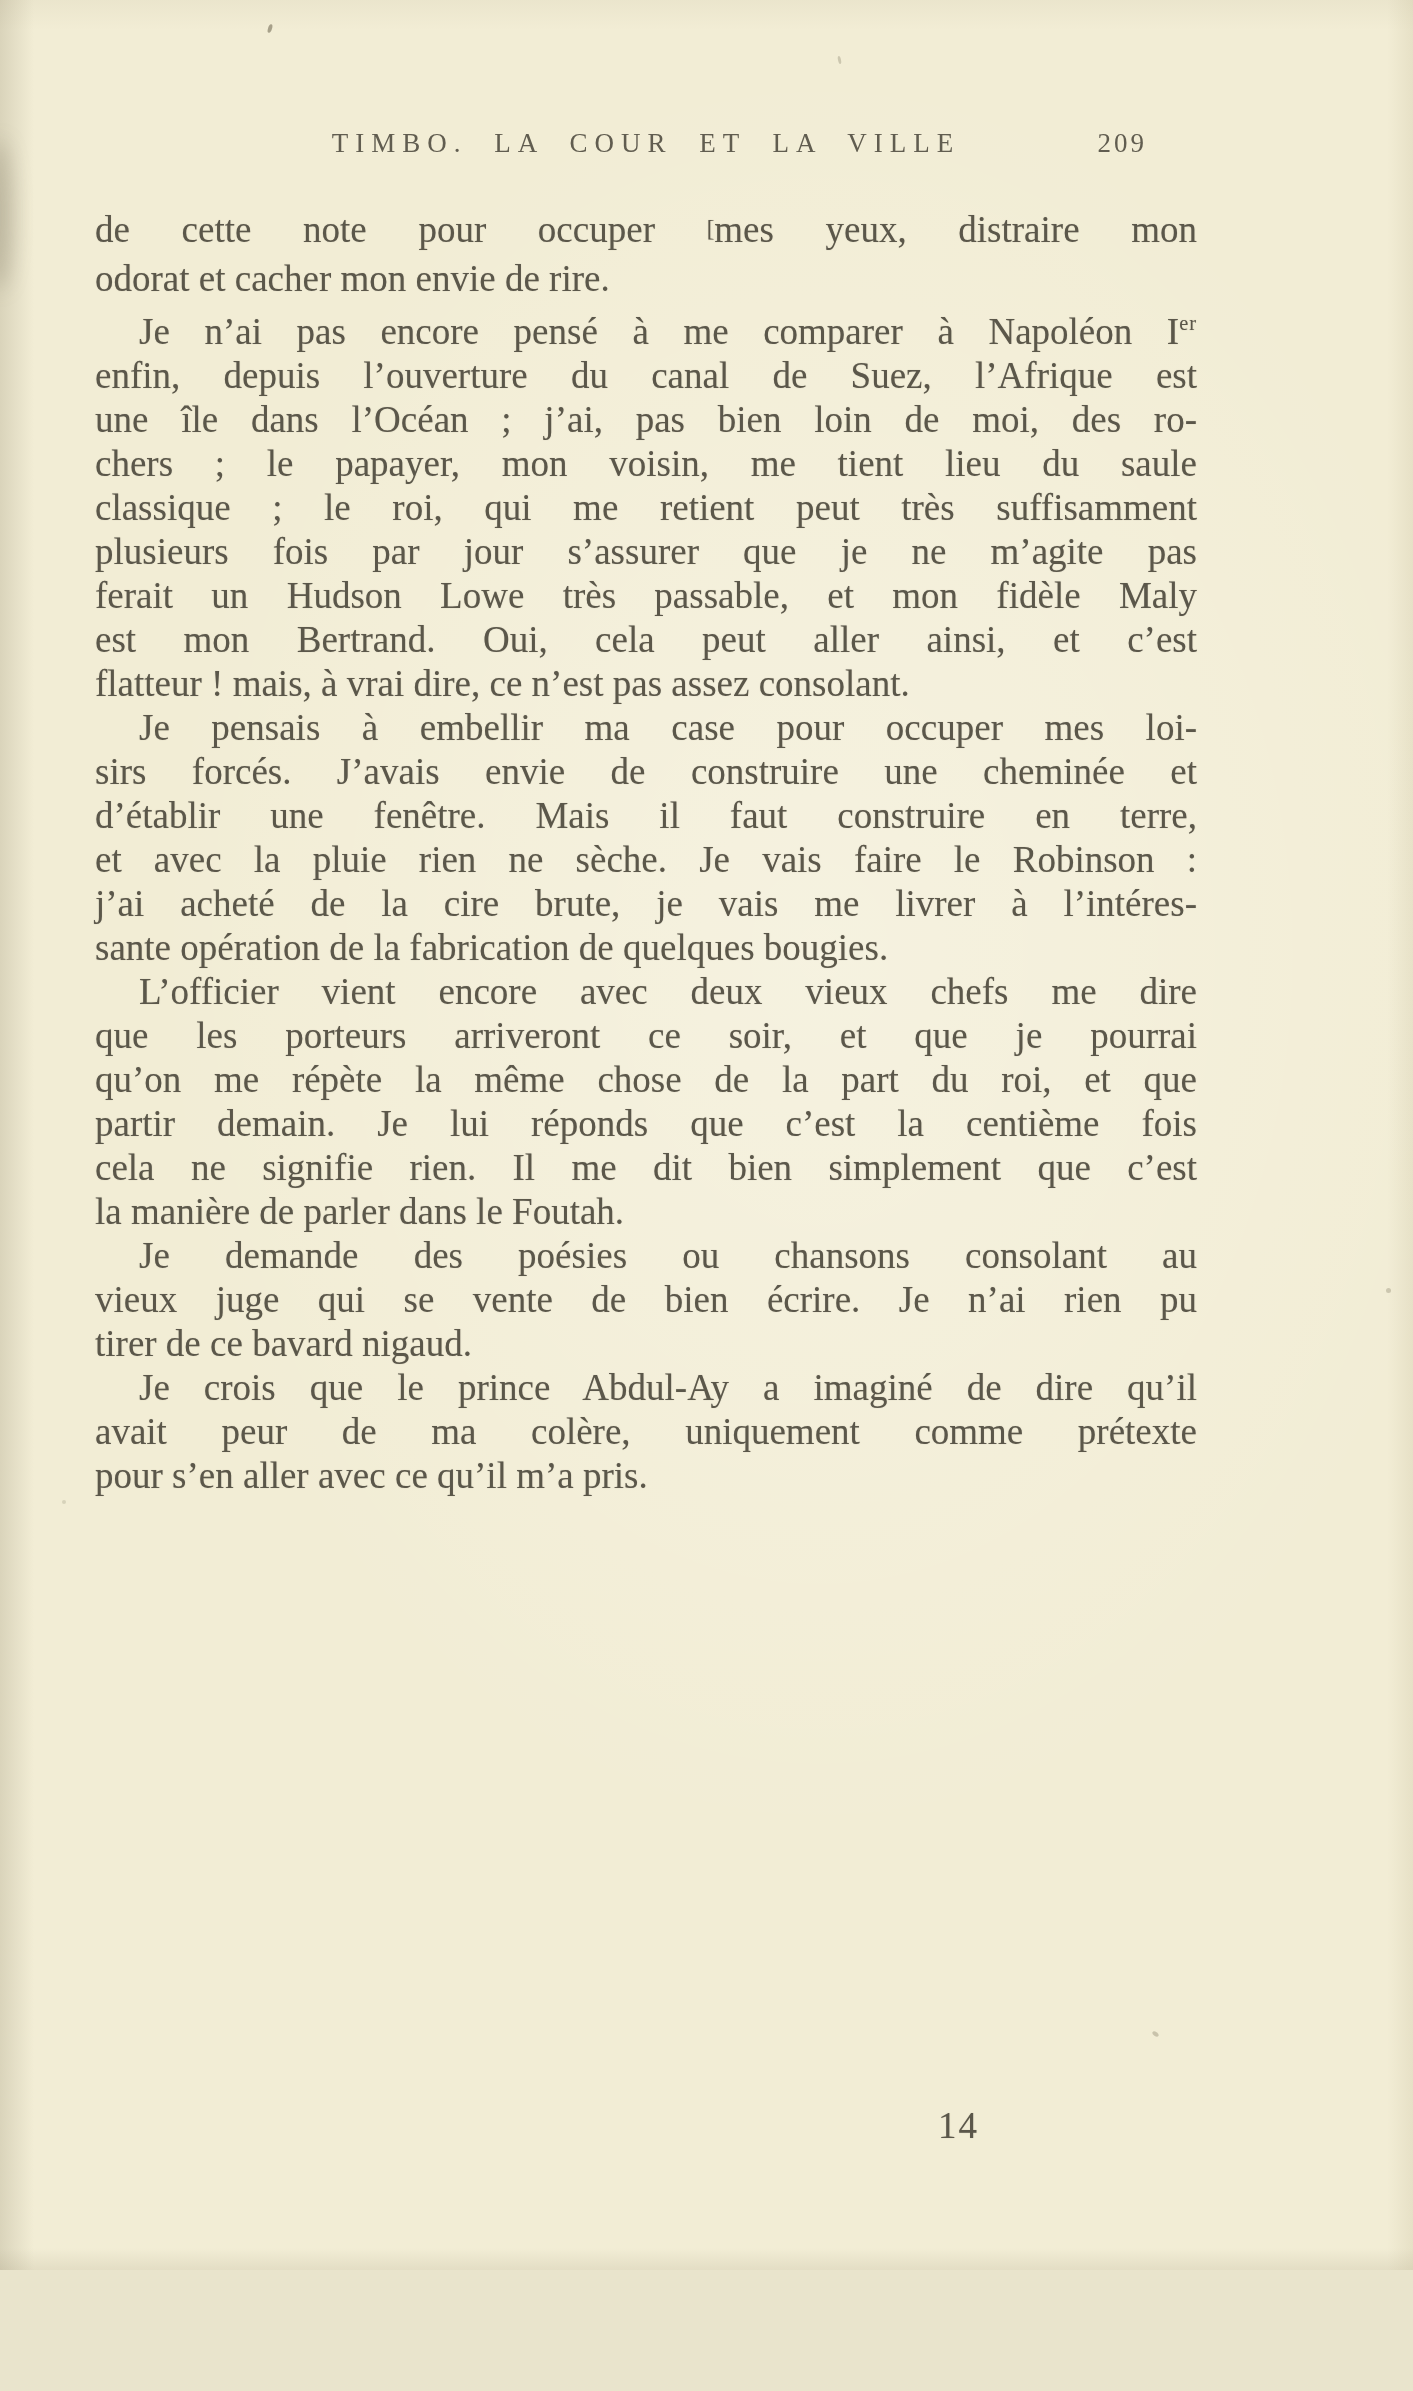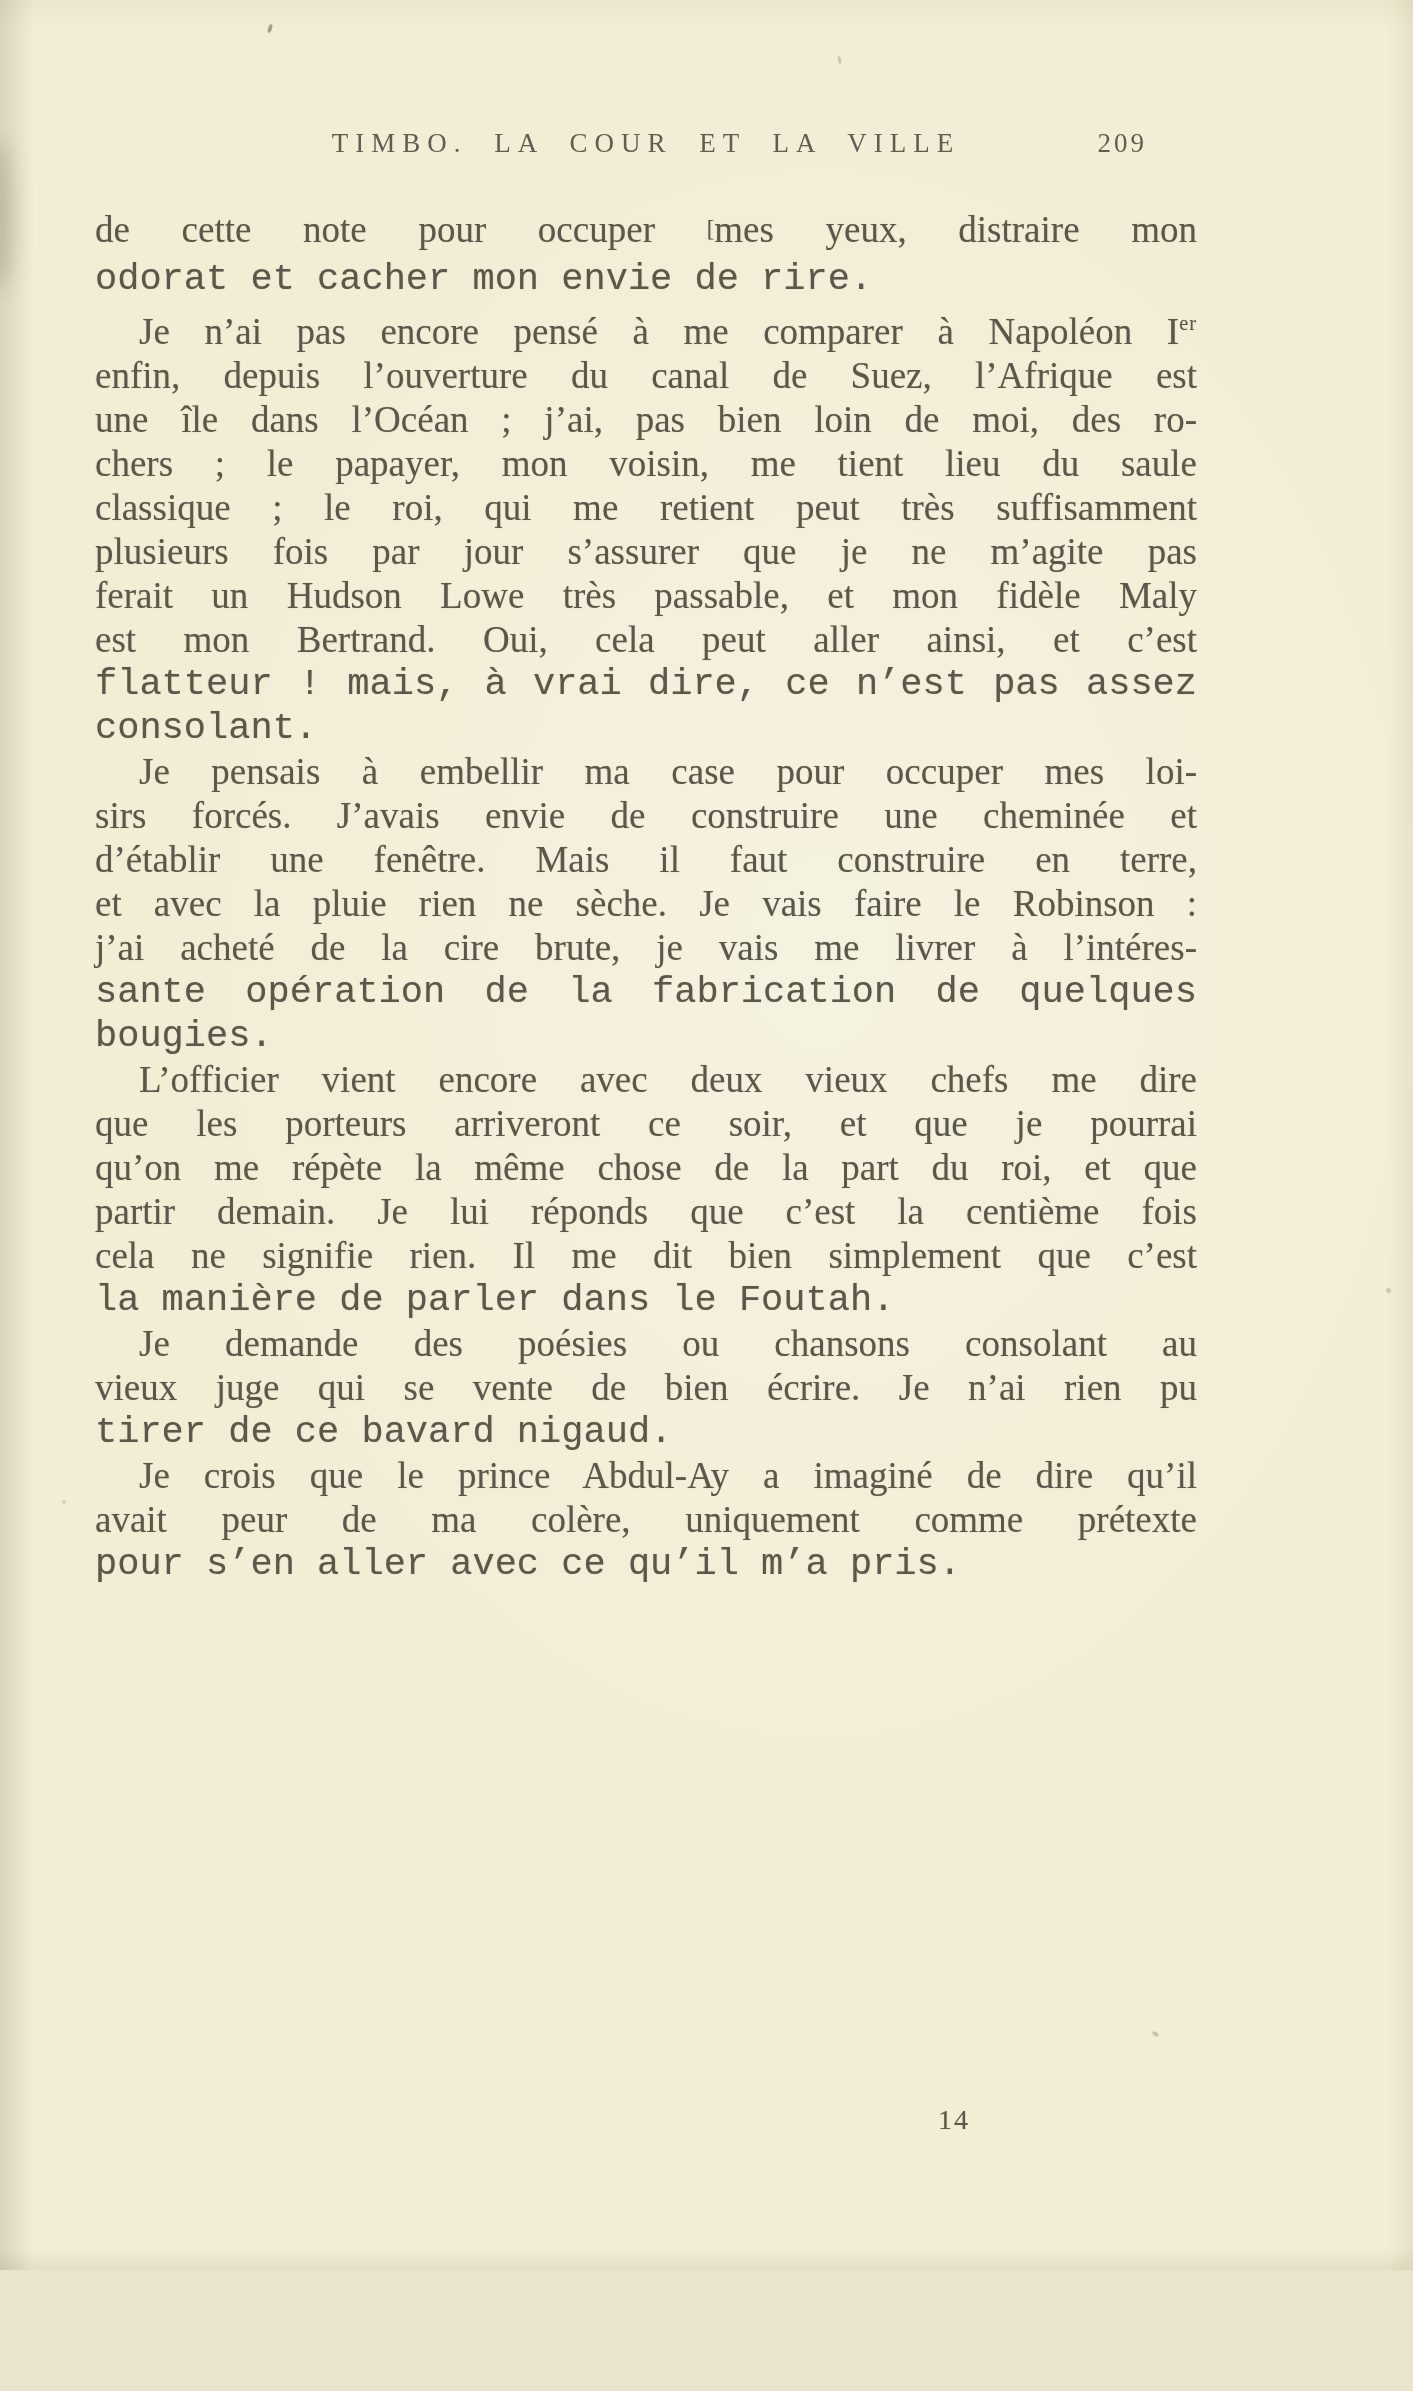--- a/index.html
+++ b/index.html
@@ -62,40 +62,39 @@
     font-size: 37px;
     line-height: 44px;
     text-shadow: 0 0 1px rgba(91, 87, 74, 0.35);
   }
   .ln {
     text-align: justify;
     text-align-last: justify;
   }
   .ln.end {
     text-align-last: left;
-    font-family: Liberation Mono, monospace;
   }
   .ln.first {
     text-indent: 44px;
   }
   .bracket {
     display: inline-block;
     font-size: 0.62em;
     transform: translateY(-6px);
   }
   .sup {
     font-size: 0.55em;
     vertical-align: 14px;
     letter-spacing: 1px;
   }
   .sig {
     position: absolute;
     left: 938px;
     top: 2104px;
-    font-size: 28px;
+    font-size: 37px;
     letter-spacing: 2px;
     color: #5b574a;
     text-shadow: 0 0 1px rgba(91, 87, 74, 0.35);
   }
   .speck {
     position: absolute;
     background: rgba(105, 98, 76, 0.55);
     border-radius: 50%;
   }
   .speck.s1 { left: 268px; top: 24px;  width: 4px; height: 9px; transform: rotate(18deg); }

